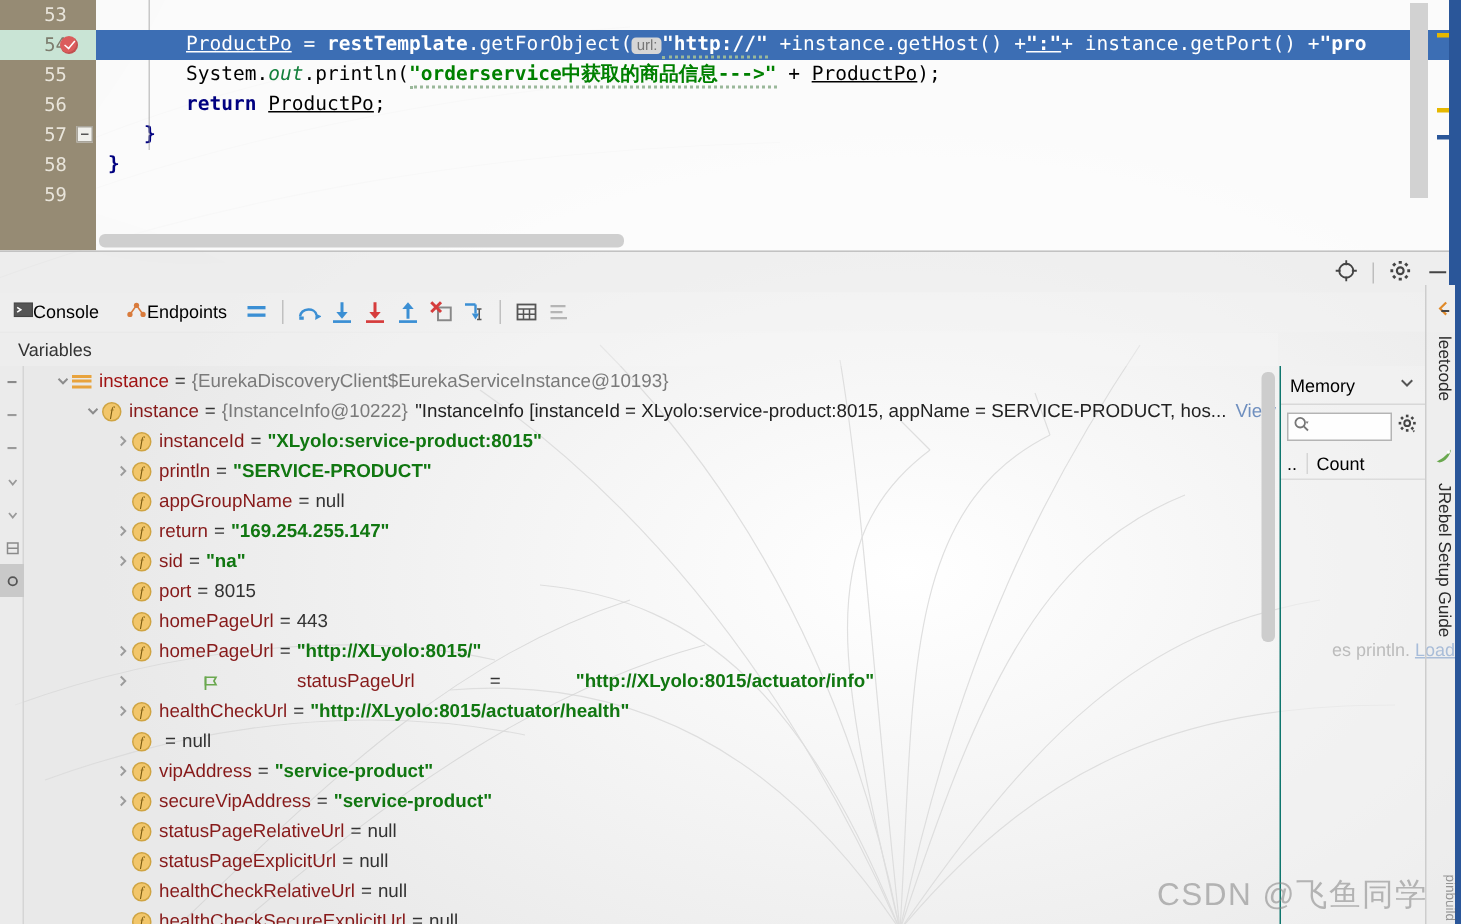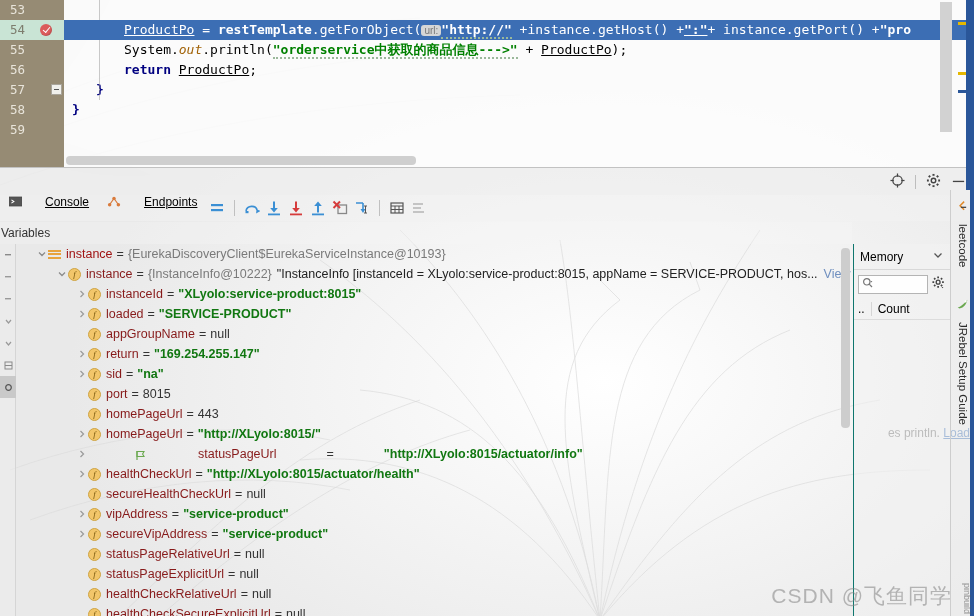--- a/index.html
+++ b/index.html
@@ -23,21 +23,21 @@
     z-index: 2;
     overflow: hidden;
   }
   .gutter {
     position: absolute; left: 0; top: 0; width: 64px; height: 167px;
     background: rgba(122,108,78,0.78);
   }
   .gutter-row {
     height: 20px; line-height: 20px;
     font-family: "DejaVu Sans Mono", monospace; font-size: 12.5px;
-    color: #e8e4da; text-align: left; padding-left: 10px; position: relative;
+    color: #e8e4da; text-align: center; padding-left: 10px; position: relative;
   }
   .gutter-row.cur { background: rgba(208,240,226,0.88); color: #7d7d6e; }
   .bp {
     position: absolute; right: 12px; top: 4px; width: 12px; height: 12px;
     border-radius: 50%; background: #db5c5c; box-shadow: inset -1px -1px 0 rgba(0,0,0,.12);
   }
   .bp::after {
     content: ""; position: absolute; left: 3px; top: 2.5px; width: 6px; height: 3px;
     border-left: 1.6px solid #fff; border-bottom: 1.6px solid #fff;
     transform: rotate(-50deg);
@@ -59,21 +59,21 @@
     background: #3c6eb4; color: #fff; width: 910px;
     position: relative;
   }
   .indent-guide {
     position: absolute; left: 35px; top: 0; width: 1px; height: 100px;
     background: rgba(150,150,150,.5);
   }
   .kw { color: #000080; font-weight: bold; }
   .str { color: #008000; font-weight: bold; }
   .cmt { color: #808080; font-style: italic; }
-  .fld { color: #a16207; font-style: italic; }
+  .fld { color: #15803d; font-style: italic; }
   .ident { color: #000; }
   .uline { text-decoration: underline; }
   .hl .str { color: #fff; font-weight: bold; }
   .hl .uline { color: #fff; text-decoration: underline; }
   .param-hint {
     background: #d6d6d6; color: #777; font-size: 10px;
     border-radius: 3px; padding: 0 3px; font-family: "Liberation Sans", sans-serif;
   }
   .squig { border-bottom: 2px dotted #9ab89a; }
 
@@ -95,28 +95,28 @@
   }
   .tw-icons { position: absolute; right: 8px; top: 5px; display: flex; align-items: center; gap: 10px; }
   .tw-icons .sep { width: 1px; height: 14px; background: #bdbdbd; }
 
   
   #dbgbar {
     position: absolute; left: 0; top: 195px; width: 974px; height: 26px;
     background: rgba(242,242,242,0.55);
     display: flex; align-items: center; z-index: 3;
   }
-  .tab { display: flex; align-items: flex-start; gap: 23px; padding: 0 9px; height: 26px; font-size: 12px; text-decoration: underline; }
+  .tab { display: flex; align-items: center; gap: 0; padding: 0 9px; height: 26px; font-size: 12px; }
   .tbsep { width: 1px; height: 16px; background: #c0c0c0; margin: 0 6px; }
   .tbbtn { width: 22px; height: 20px; display: flex; align-items: center; justify-content: center; }
 
   
   #varsHeader {
     position: absolute; left: 0; top: 222px; width: 852px; height: 22px;
-    font-size: 12px; color: #333; padding-left: 1px; line-height: 22px;
+    font-size: 12px; color: #333; padding-left: 12px; line-height: 22px;
     background: rgba(246,246,246,0.35); z-index: 3;
   }
   #leftstrip {
     position: absolute; left: 0; top: 244px; width: 16px; height: 372px;
     background: rgba(236,236,236,0.55); border-right: 1px solid #d5d5d5; z-index: 3;
   }
   .strip-ic { width: 16px; height: 22px; display: flex; align-items: center; justify-content: center; }
   #varsPane {
     position: absolute; left: 16px; top: 244px; width: 836px; height: 372px;
     overflow: hidden; z-index: 3;
@@ -509,21 +509,21 @@
         <span class="veq">=</span>
         <span class="vstr">"XLyolo:service-product:8015"</span>
       </div>
       <div class="vrow" style="padding-left: 60px;">
         <span class="arrow">
           <svg width="10" height="10" viewBox="0 0 10 10">
             <polyline points="3.5,2 6.5,5 3.5,8" fill="none" stroke="#9c9c9c" stroke-width="1.3"></polyline>
           </svg>
         </span>
         <span class="ficon">f</span>
-        <span class="vname">loaded</span>
+        <span class="vname">println</span>
         <span class="veq">=</span>
         <span class="vstr">"SERVICE-PRODUCT"</span>
       </div>
       <div class="vrow" style="padding-left: 60px;">
         <span class="arrow"></span>
         <span class="ficon">f</span>
         <span class="vname">appGroupName</span>
         <span class="veq">=</span>
         <span class="vnull">null</span>
       </div>
@@ -595,21 +595,20 @@
           </svg>
         </span>
         <span class="ficon">f</span>
         <span class="vname">healthCheckUrl</span>
         <span class="veq">=</span>
         <span class="vstr">"http://XLyolo:8015/actuator/health"</span>
       </div>
       <div class="vrow" style="padding-left: 60px;">
         <span class="arrow"></span>
         <span class="ficon">f</span>
-        <span class="vname">secureHealthCheckUrl</span>
         <span class="veq">=</span>
         <span class="vnull">null</span>
       </div>
       <div class="vrow" style="padding-left: 60px;">
         <span class="arrow">
           <svg width="10" height="10" viewBox="0 0 10 10">
             <polyline points="3.5,2 6.5,5 3.5,8" fill="none" stroke="#9c9c9c" stroke-width="1.3"></polyline>
           </svg>
         </span>
         <span class="ficon">f</span>

